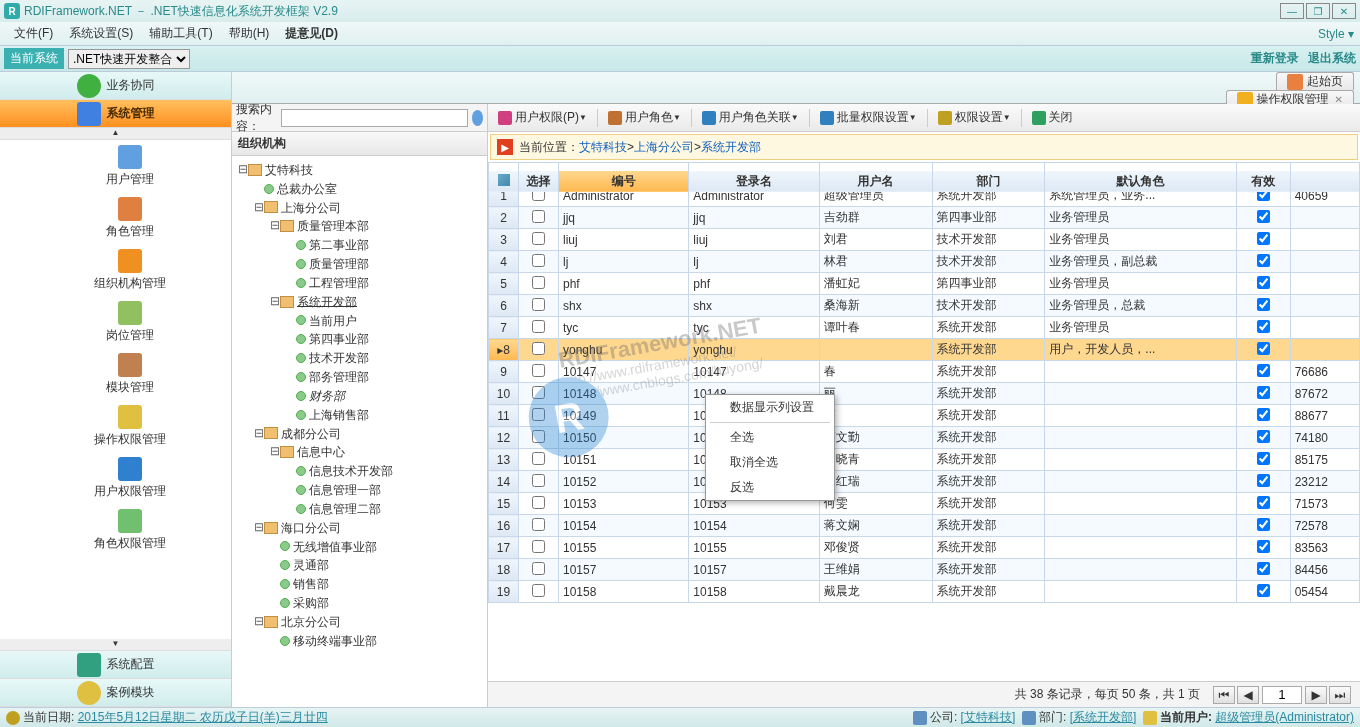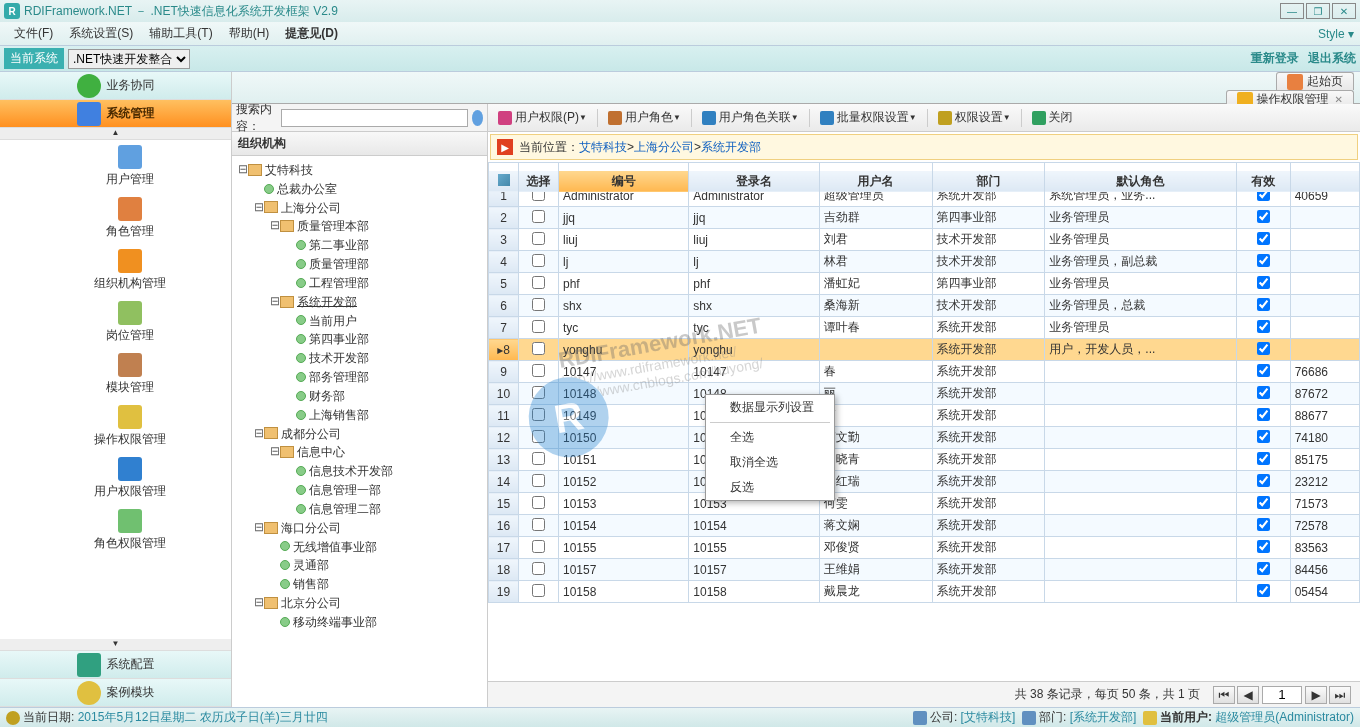--- a/index.html
+++ b/index.html
@@ -101,21 +101,21 @@
 .pager { height: 26px; border-top: 1px solid #ccc; display: flex; align-items: center; justify-content: flex-end; padding: 0 8px; background: #f4f4f4; }
 .pager .pinfo { margin-right: 12px; }
 .pager .pbtn { width: 22px; height: 18px; border: 1px solid #aaa; margin: 0 1px; display: inline-flex; align-items: center; justify-content: center; cursor: pointer; background: linear-gradient(#fafafa, #e0e0e0); }
 .pager input { width: 40px; height: 18px; border: 1px solid #aaa; text-align: center; margin: 0 2px; }
 
 
 .statusbar { height: 20px; background: linear-gradient(#e8f4f4, #d0e8e8); border-top: 1px solid #bcd; display: flex; align-items: center; padding: 0 6px; font-size: 12px; }
 .statusbar .slot { display: flex; align-items: center; margin-right: 12px; }
 .statusbar .sicn { width: 14px; height: 14px; margin-right: 3px; border-radius: 2px; }
 .statusbar .right { margin-left: auto; display: flex; align-items: center; }
-.statusbar a { color: #2a8aa0; }
+.statusbar a { color: #2a8aa0; text-decoration: underline; }
 </style>
 </head>
 <body>
 
 <div class="titlebar">
   <span class="logo">R</span>
   <span class="titlebar-title">RDIFramework.NET － .NET快速信息化系统开发框架  V2.9</span>
   <span class="winbtn">—</span>
   <span class="winbtn">❐</span>
   <span class="winbtn">✕</span>
@@ -231,31 +231,32 @@
             <div class="tnode" style="padding-left: 20px;"><span class="tgl">⊟</span><span class="ticon "></span><span class="tlabel">上海分公司</span></div>
             <div class="tnode" style="padding-left: 36px;"><span class="tgl">⊟</span><span class="ticon "></span><span class="tlabel">质量管理本部</span></div>
             <div class="tnode" style="padding-left: 52px;"><span class="tgl">&nbsp;</span><span class="ticon leaf"></span><span class="tlabel">第二事业部</span></div>
             <div class="tnode" style="padding-left: 52px;"><span class="tgl">&nbsp;</span><span class="ticon leaf"></span><span class="tlabel">质量管理部</span></div>
             <div class="tnode" style="padding-left: 52px;"><span class="tgl">&nbsp;</span><span class="ticon leaf"></span><span class="tlabel">工程管理部</span></div>
             <div class="tnode" style="padding-left: 36px; text-decoration: underline;"><span class="tgl">⊟</span><span class="ticon "></span><span class="tlabel">系统开发部</span></div>
             <div class="tnode" style="padding-left: 52px;"><span class="tgl">&nbsp;</span><span class="ticon leaf"></span><span class="tlabel">当前用户</span></div>
             <div class="tnode" style="padding-left: 52px;"><span class="tgl">&nbsp;</span><span class="ticon leaf"></span><span class="tlabel">第四事业部</span></div>
             <div class="tnode" style="padding-left: 52px;"><span class="tgl">&nbsp;</span><span class="ticon leaf"></span><span class="tlabel">技术开发部</span></div>
             <div class="tnode" style="padding-left: 52px;"><span class="tgl">&nbsp;</span><span class="ticon leaf"></span><span class="tlabel">部务管理部</span></div>
-            <div class="tnode" style="padding-left: 52px;"><span class="tgl">&nbsp;</span><span class="ticon leaf"></span><span class="tlabel">财务部</span></div>
+            <div class="tnode" style="padding-left: 52px; font-style: italic;"><span class="tgl">&nbsp;</span><span class="ticon leaf"></span><span class="tlabel">财务部</span></div>
             <div class="tnode" style="padding-left: 52px;"><span class="tgl">&nbsp;</span><span class="ticon leaf"></span><span class="tlabel">上海销售部</span></div>
             <div class="tnode" style="padding-left: 20px;"><span class="tgl">⊟</span><span class="ticon "></span><span class="tlabel">成都分公司</span></div>
             <div class="tnode" style="padding-left: 36px;"><span class="tgl">⊟</span><span class="ticon "></span><span class="tlabel">信息中心</span></div>
             <div class="tnode" style="padding-left: 52px;"><span class="tgl">&nbsp;</span><span class="ticon leaf"></span><span class="tlabel">信息技术开发部</span></div>
             <div class="tnode" style="padding-left: 52px;"><span class="tgl">&nbsp;</span><span class="ticon leaf"></span><span class="tlabel">信息管理一部</span></div>
             <div class="tnode" style="padding-left: 52px;"><span class="tgl">&nbsp;</span><span class="ticon leaf"></span><span class="tlabel">信息管理二部</span></div>
             <div class="tnode" style="padding-left: 20px;"><span class="tgl">⊟</span><span class="ticon "></span><span class="tlabel">海口分公司</span></div>
             <div class="tnode" style="padding-left: 36px;"><span class="tgl">&nbsp;</span><span class="ticon leaf"></span><span class="tlabel">无线增值事业部</span></div>
             <div class="tnode" style="padding-left: 36px;"><span class="tgl">&nbsp;</span><span class="ticon leaf"></span><span class="tlabel">灵通部</span></div>
             <div class="tnode" style="padding-left: 36px;"><span class="tgl">&nbsp;</span><span class="ticon leaf"></span><span class="tlabel">销售部</span></div>
+            <div class="tnode" style="padding-left: 36px;"><span class="tgl">&nbsp;</span><span class="ticon leaf"></span><span class="tlabel">采购部</span></div>
             <div class="tnode" style="padding-left: 20px;"><span class="tgl">⊟</span><span class="ticon "></span><span class="tlabel">北京分公司</span></div>
             <div class="tnode" style="padding-left: 36px;"><span class="tgl">&nbsp;</span><span class="ticon leaf"></span><span class="tlabel">移动终端事业部</span></div>
           </div>
       </div>
 
       <div class="content">
         <div class="toolbar" id="toolbar">
             <div class="tbtn">
               <span class="ticn" style="background:#d04080"></span>
               <span>用户权限(P)</span> 

